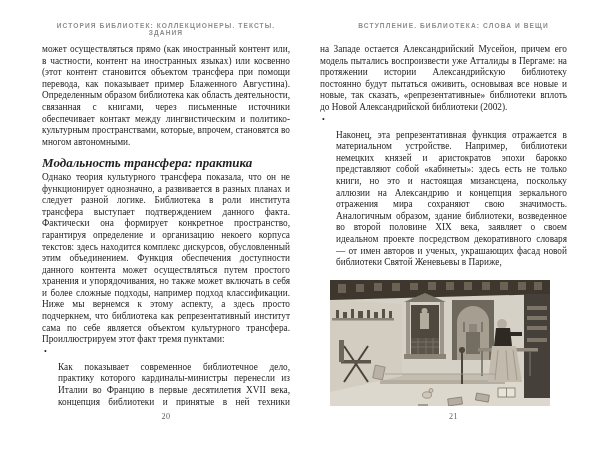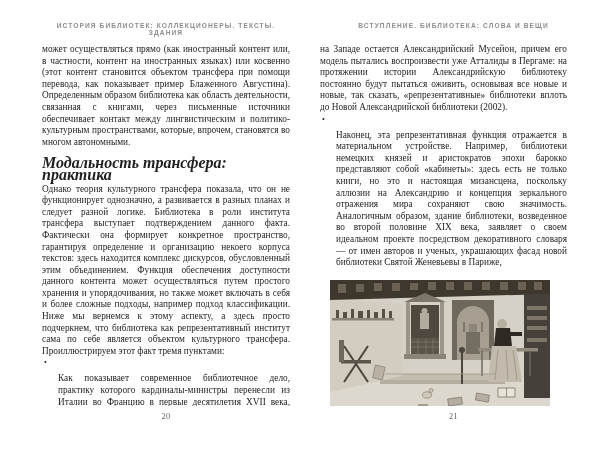--- a/index.html
+++ b/index.html
@@ -18,21 +18,21 @@
   .page-left .running-head{left:42px;width:248px;}
   .page-right .running-head{left:30px;width:247px;}
   .page-body{
     position:absolute;top:44px;overflow:hidden;
     font-size:9.3px;line-height:11.6px;text-align:justify;
   }
   .page-left .page-body{left:42px;width:248px;height:362px;}
   .page-right .page-body{left:20px;width:247px;height:362px;}
   .para{margin:0;}
   .section-heading{
-    font-style:italic;font-size:16px;margin:9px 0 3px 0;
+    font-style:italic;font-size:13px;margin:9px 0 3px 0;
     text-align:left;color:#1f1f1f;
   }
   .bullet-item{display:flex;margin:0;}
   .bullet-marker{flex:0 0 14px;text-align:left;font-size:8px;line-height:11.6px;padding-left:2px;}
   .bullet-text{flex:1;text-align:justify;margin-top:16px;}
   .folio{
     position:absolute;top:412px;text-align:center;
     font-size:8.2px;color:#5f5f5f;letter-spacing:0.5px;
   }
   .page-left .folio{left:42px;width:248px;}

